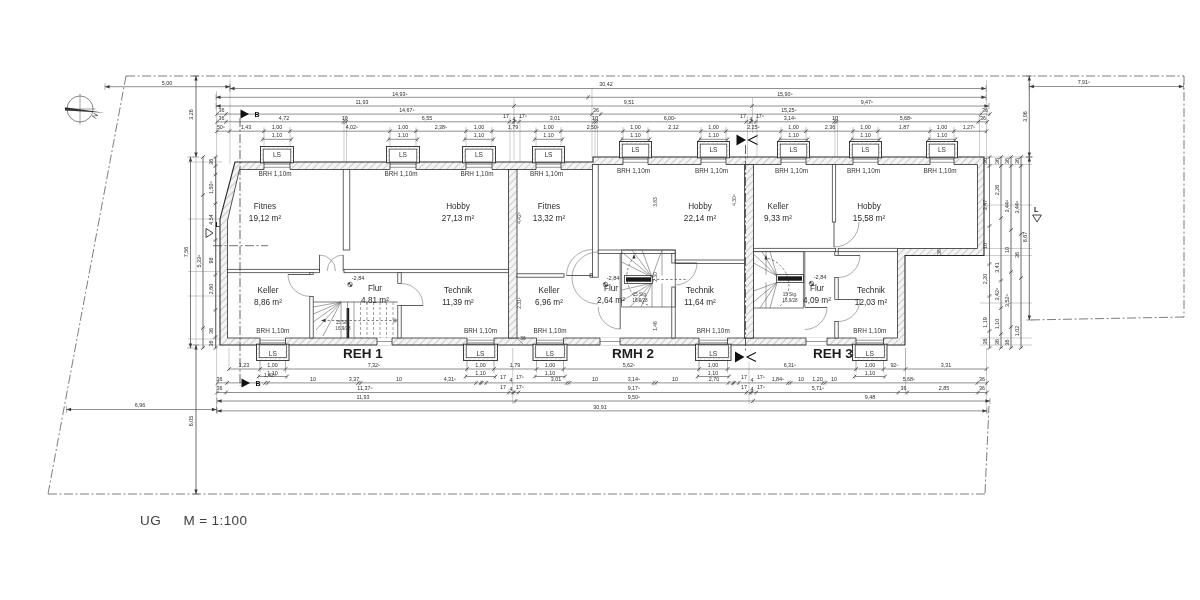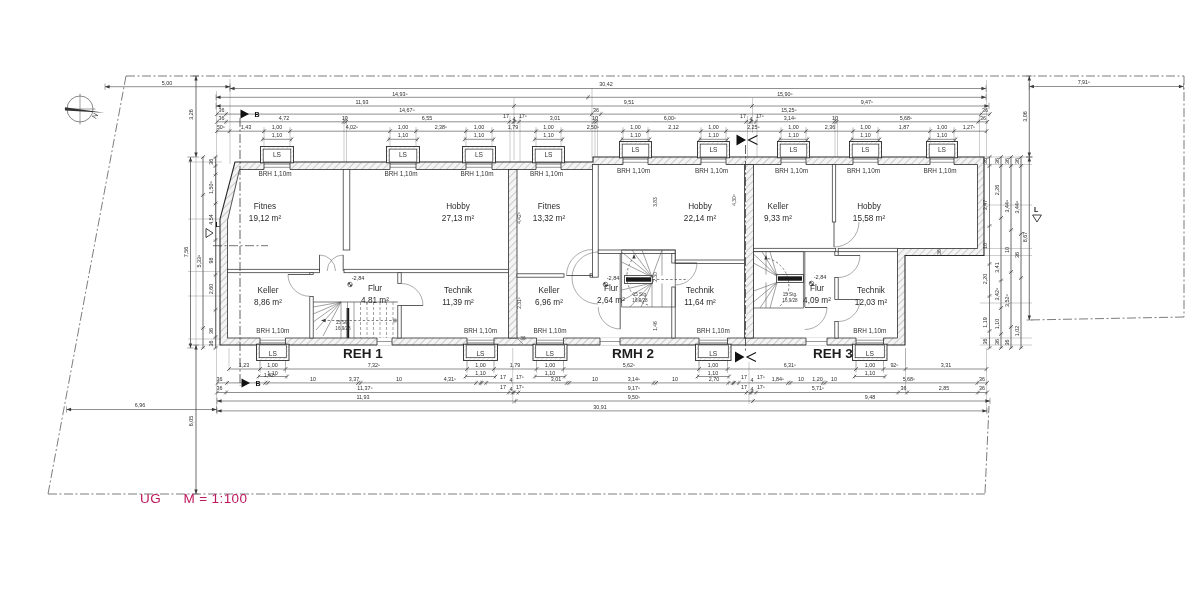--- a/index.html
+++ b/index.html
@@ -417,18 +417,18 @@
         <text x="640" y="301.5" class="stair" text-anchor="middle">16,9/28</text>
         <text x="790" y="295.5" class="stair" text-anchor="middle">15 Stg.</text>
         <text x="790" y="301.5" class="stair" text-anchor="middle">16,9/28</text>
         <text x="97" y="117" class="nlab" text-anchor="middle" transform="rotate(-60 97 117)">N</text>
         <text x="254.5" y="117" class="seclab" text-anchor="start">B</text>
         <text x="255.5" y="386" class="seclab" text-anchor="start">B</text>
         <text x="215.5" y="226.5" class="seclab" text-anchor="start">L</text>
         <text x="1034" y="212" class="seclab" text-anchor="start">L</text>
       </g>
 </svg>
-<div style="position:absolute;left:140px;top:491px;font-size:13.5px;color:#be185d;letter-spacing:0.4px;">
+<div style="position:absolute;left:140px;top:513px;font-size:13.5px;color:#404040;letter-spacing:0.4px;">
   <span>UG</span>
   <span style="display:inline-block;width:14px;"></span>
   <span>M = 1:100</span>
 </div>
 </div>
 
 </body></html>

